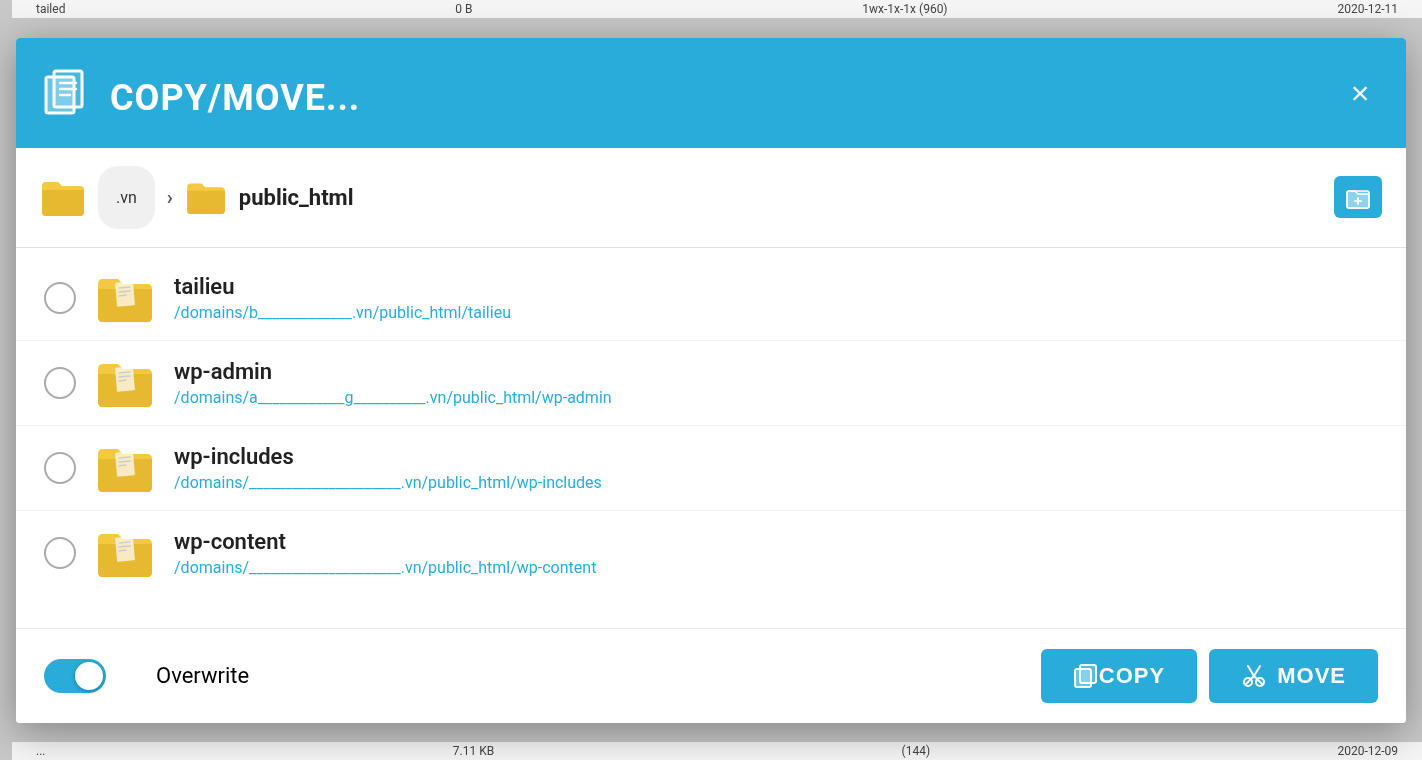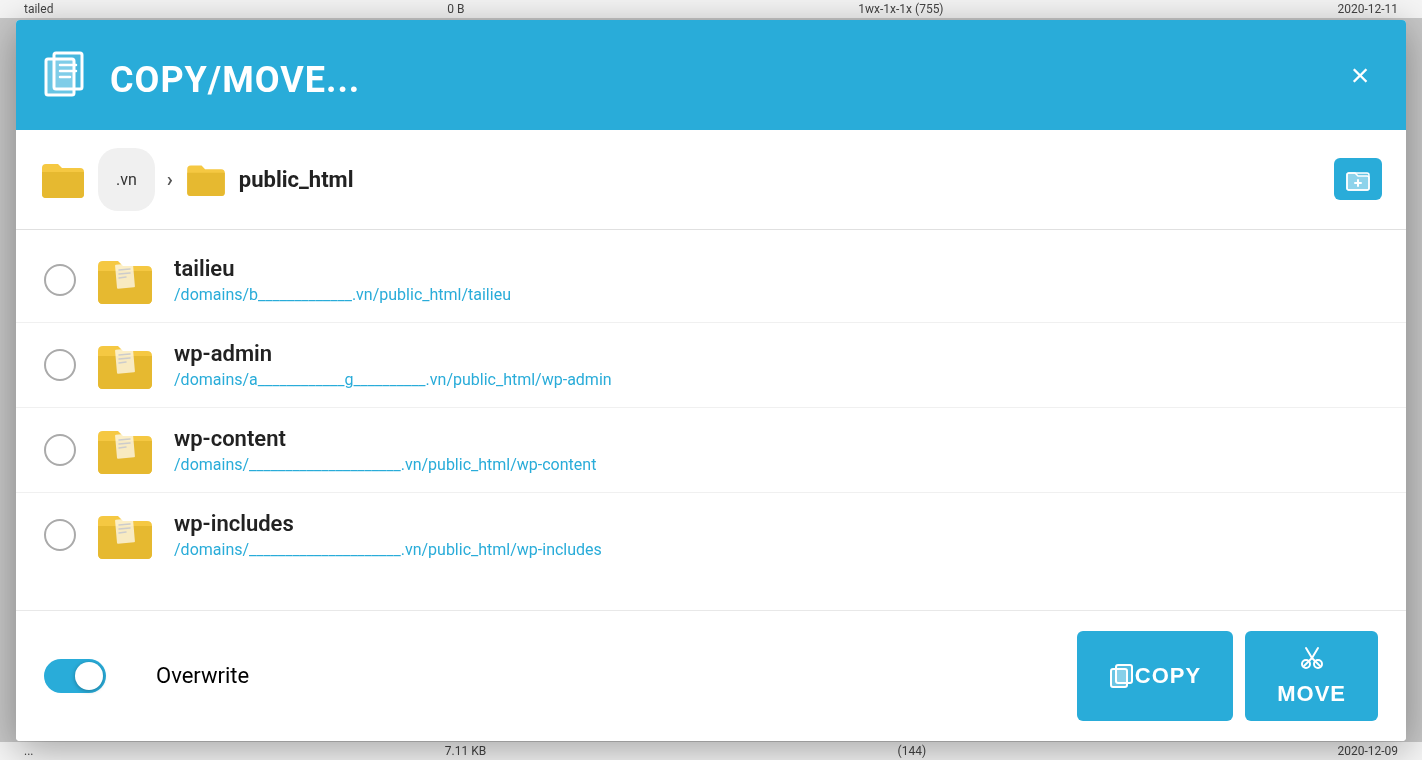--- a/index.html
+++ b/index.html
@@ -211,38 +211,37 @@
       border: none;
       border-radius: 6px;
       padding: 14px 32px;
       font-size: 22px;
       font-weight: 700;
       cursor: pointer;
       display: flex;
       align-items: center;
       gap: 10px;
       letter-spacing: 1px;
-      flex-direction: column;
     }
 
     
     .folder-svg-large { width: 46px; height: 38px; }
     .folder-svg-medium { width: 42px; height: 34px; }
     .folder-svg-item { width: 58px; height: 48px; }
 
     
     .page-bg {
       position: fixed;
       top: 0; left: 0; right: 0; bottom: 0;
       background: #c8c8c8;
       z-index: 0;
     }
     .page-row-top, .page-row-bottom {
       position: fixed;
-      left: 0; right: 0;
+      left: 12px; right: 0;
       height: 18px;
       background: #f5f5f5;
       z-index: 1;
       display: flex;
       align-items: center;
       justify-content: space-between;
       padding: 0 24px;
       font-size: 12px;
       color: #444;
     }
@@ -254,21 +253,21 @@
     }
   </style>
 </head>
 <body>
 
 <div class="page-bg"></div>
 
 <div class="page-row-top">
   <span>tailed</span>
   <span>0 B</span>
-  <span>1wx-1x-1x (755)</span>
+  <span>1wx-1x-1x (960)</span>
   <span>2020-12-11</span>
 </div>
 
 <div class="page-row-bottom">
   <span>...</span>
   <span>7.11 KB</span>
   <span>(144)</span>
   <span>2020-12-09</span>
 </div>
 
@@ -359,38 +358,38 @@
         <div class="radio-btn"></div>
         <svg class="folder-svg-item" viewBox="0 0 58 48" xmlns="http://www.w3.org/2000/svg">
           <path d="M2 10 Q2 5 7 5 L22 5 L27 10 L51 10 Q56 10 56 15 L56 43 Q56 48 51 48 L7 48 Q2 48 2 43 Z" fill="#f5c842"></path>
           <path d="M2 15 L56 15 L56 43 Q56 48 51 48 L7 48 Q2 48 2 43 Z" fill="#e6b930"></path>
           <rect x="20" y="8" width="18" height="24" rx="1" fill="rgba(255,255,255,0.7)" transform="rotate(-5 29 20)"></rect>
           <line x1="23" y1="14" x2="34" y2="13" stroke="#ccc" stroke-width="1.5" stroke-linecap="round"></line>
           <line x1="23" y1="18" x2="34" y2="17" stroke="#ccc" stroke-width="1.5" stroke-linecap="round"></line>
           <line x1="23" y1="22" x2="30" y2="21" stroke="#ccc" stroke-width="1.5" stroke-linecap="round"></line>
         </svg>
         <div class="folder-info">
-          <span class="folder-name">wp-content</span>
-          <span class="folder-path">/domains/_____________________.vn/public_html/wp-content</span>
+          <span class="folder-name">wp-includes</span>
+          <span class="folder-path">/domains/_____________________.vn/public_html/wp-includes</span>
         </div>
       </div>
 
       <div class="folder-item">
         <div class="radio-btn"></div>
         <svg class="folder-svg-item" viewBox="0 0 58 48" xmlns="http://www.w3.org/2000/svg">
           <path d="M2 10 Q2 5 7 5 L22 5 L27 10 L51 10 Q56 10 56 15 L56 43 Q56 48 51 48 L7 48 Q2 48 2 43 Z" fill="#f5c842"></path>
           <path d="M2 15 L56 15 L56 43 Q56 48 51 48 L7 48 Q2 48 2 43 Z" fill="#e6b930"></path>
           <rect x="20" y="8" width="18" height="24" rx="1" fill="rgba(255,255,255,0.7)" transform="rotate(-5 29 20)"></rect>
           <line x1="23" y1="14" x2="34" y2="13" stroke="#ccc" stroke-width="1.5" stroke-linecap="round"></line>
           <line x1="23" y1="18" x2="34" y2="17" stroke="#ccc" stroke-width="1.5" stroke-linecap="round"></line>
           <line x1="23" y1="22" x2="30" y2="21" stroke="#ccc" stroke-width="1.5" stroke-linecap="round"></line>
         </svg>
         <div class="folder-info">
-          <span class="folder-name">wp-includes</span>
-          <span class="folder-path">/domains/_____________________.vn/public_html/wp-includes</span>
+          <span class="folder-name">wp-content</span>
+          <span class="folder-path">/domains/_____________________.vn/public_html/wp-content</span>
         </div>
       </div>
 
     </div>
 
     <div class="dialog-footer">
       <div class="overwrite-section">
         <div class="toggle-switch">
           <div class="toggle-knob"></div>
         </div>

